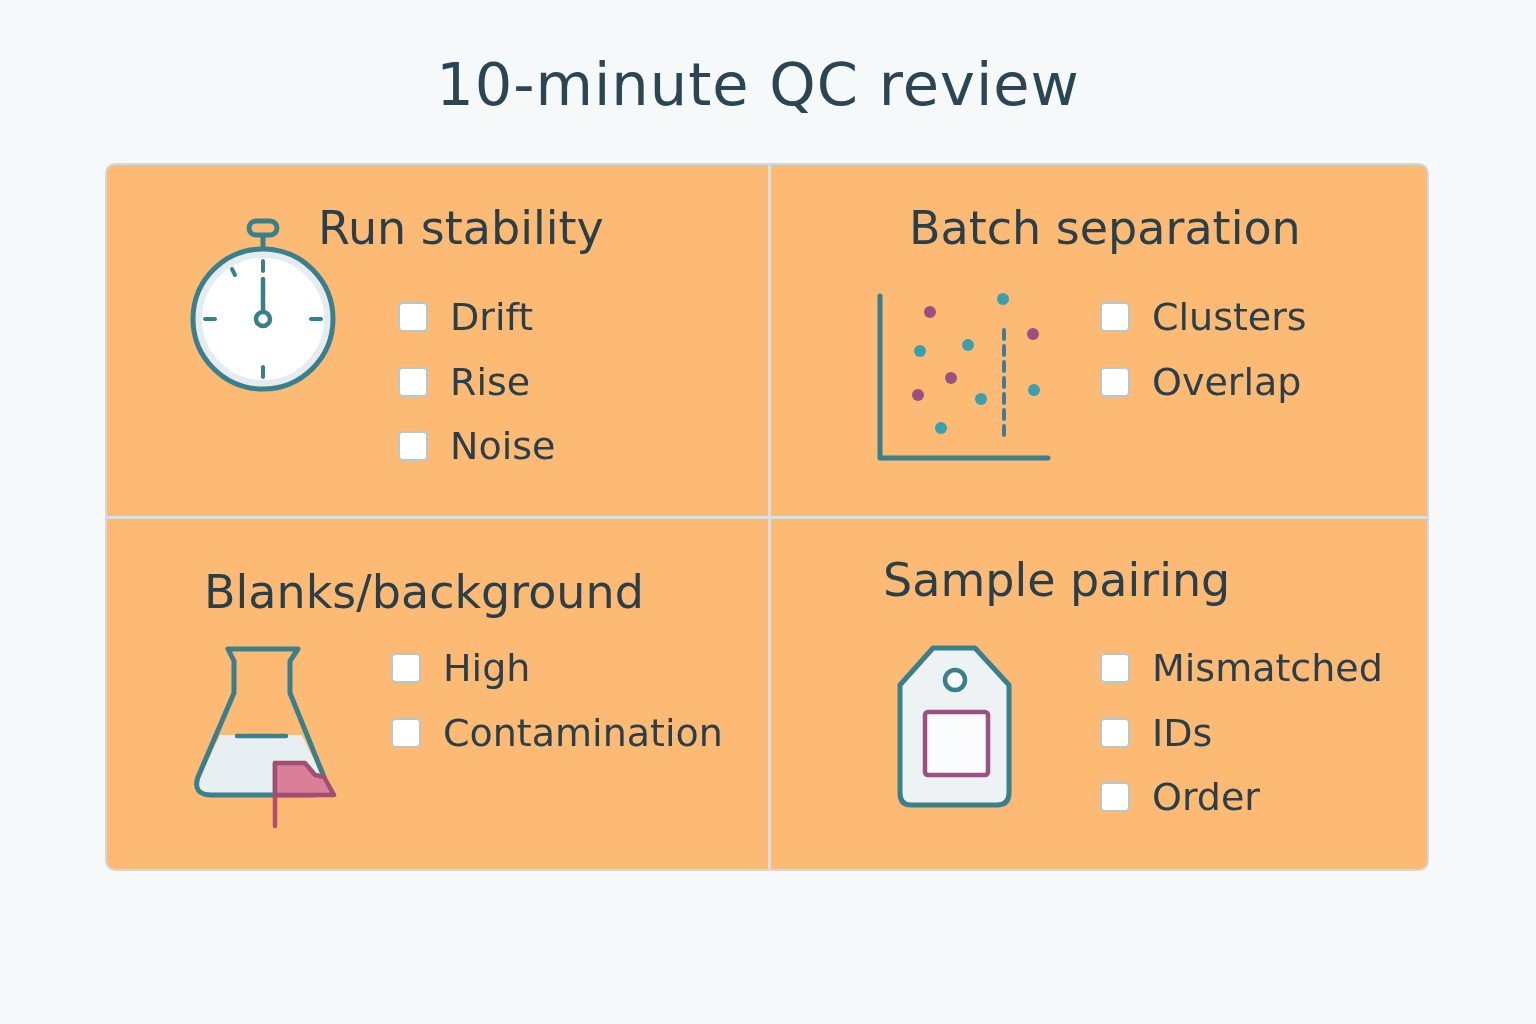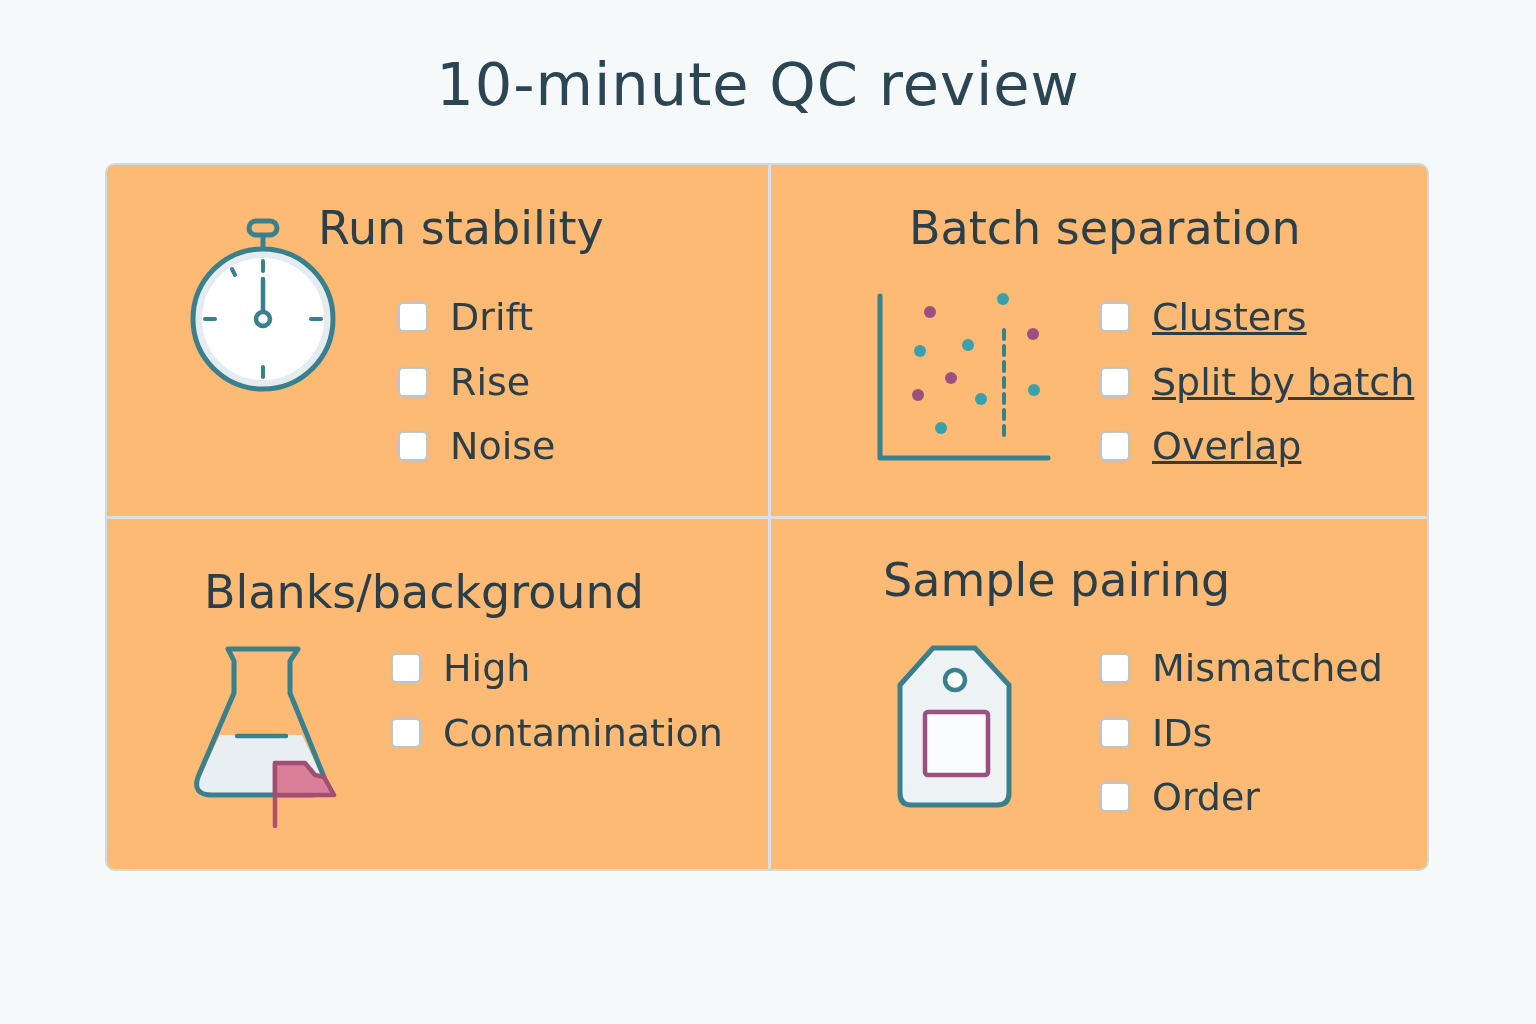--- a/index.html
+++ b/index.html
@@ -91,28 +91,24 @@
       <circle cx="131" cy="9" r="6" fill="#3aa0ad"></circle>
       <circle cx="161" cy="44" r="6" fill="#9a5080"></circle>
       <circle cx="48" cy="61" r="6" fill="#3aa0ad"></circle>
       <circle cx="96" cy="55" r="6" fill="#3aa0ad"></circle>
       <circle cx="79" cy="88" r="6" fill="#9a5080"></circle>
       <circle cx="46" cy="105" r="6" fill="#9a5080"></circle>
       <circle cx="109" cy="109" r="6" fill="#3aa0ad"></circle>
       <circle cx="162" cy="100" r="6" fill="#3aa0ad"></circle>
       <circle cx="69" cy="138" r="6" fill="#3aa0ad"></circle>
     </svg>
-    <ul class="checklist" style="left:993px; top:120px;text-decoration:underline;">
+    <ul class="checklist" style="left:993px; top:120px;">
       <li class="check-item">
           <span class="checkbox"></span>
           <span>Clusters</span>
-        </li>
-      <li class="check-item">
-          <span class="checkbox"></span>
-          <span>Split by batch</span>
         </li>
       <li class="check-item">
           <span class="checkbox"></span>
           <span>Overlap</span>
         </li>
     </ul>
   </section>
 
   <section>
     <div class="quad-title" style="left:97px; top:400px;">Blanks/background</div>

